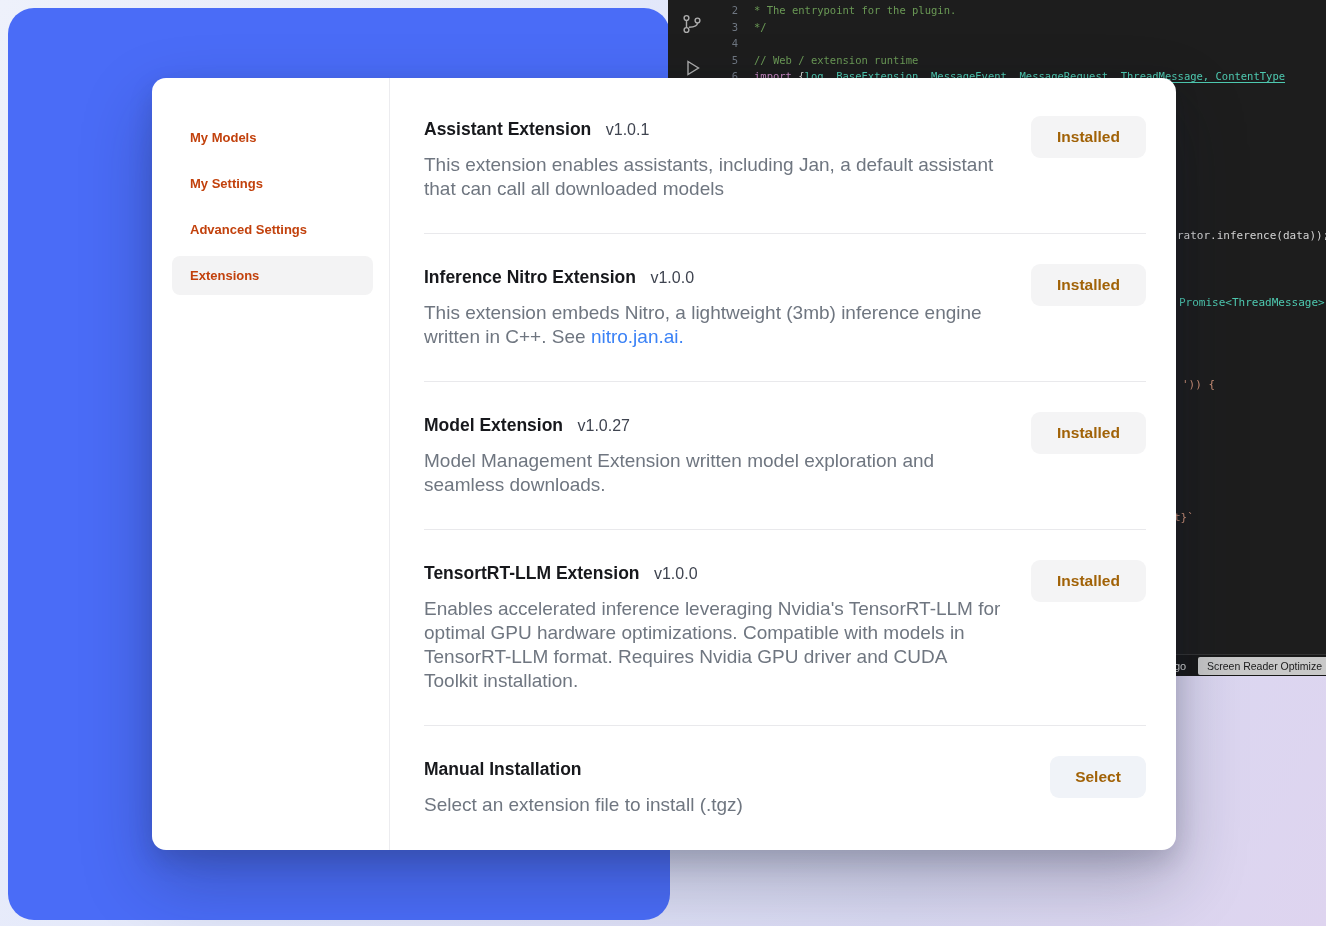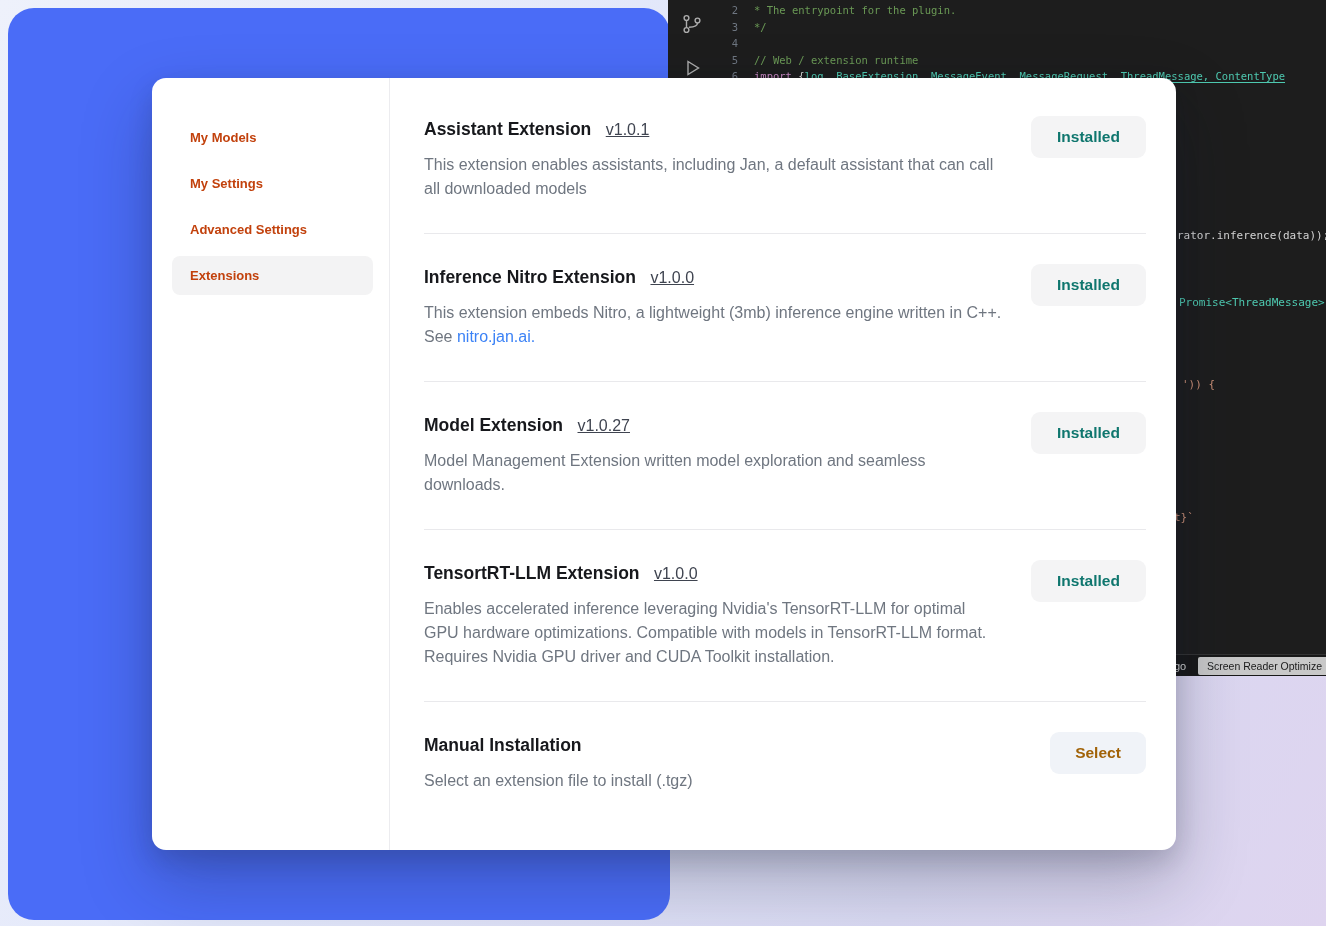--- a/index.html
+++ b/index.html
@@ -69,26 +69,26 @@
 
   .content { flex:1; padding:8px 30px 0 34px; overflow:hidden; }
   .row {
     display:flex; justify-content:space-between; align-items:flex-start;
     padding:30px 0 32px; border-bottom:1px solid #e9e9ec;
   }
   .row:last-child { border-bottom:none; }
   .row-text { max-width:578px; }
   .row-title { line-height:26px; }
   .ext-name { font-size:17.5px; font-weight:700; color:#17181c; }
-  .ext-version { font-size:16px; font-weight:400; color:#3f4450; margin-left:10px;text-decoration:underline; }
-  .row-desc { margin-top:10px; font-size:16px; line-height:24px; color:#6f7680; }
+  .ext-version { font-size:16px; font-weight:400; color:#3f4450; margin-left:10px; }
+  .row-desc { margin-top:10px; font-size:19px; line-height:24px; color:#6f7680; }
   .row-desc a { color:#3b82f6; text-decoration:none; cursor:pointer; }
   .btn {
     flex:0 0 auto; border:none; border-radius:9px; background:#f4f4f5;
-    color:#0f766e; font-family:inherit; font-size:15.5px; font-weight:700;
+    color:#a16207; font-family:inherit; font-size:15.5px; font-weight:700;
     padding:12px 21px; min-width:115px; text-align:center; cursor:default;
   }
   .btn.select { min-width:96px; background:#f0f3f8; color:#a16207; cursor:pointer; }
 </style>
 </head>
 <body>
 
 <div class="blue-panel"></div>
 
 <div class="editor">

